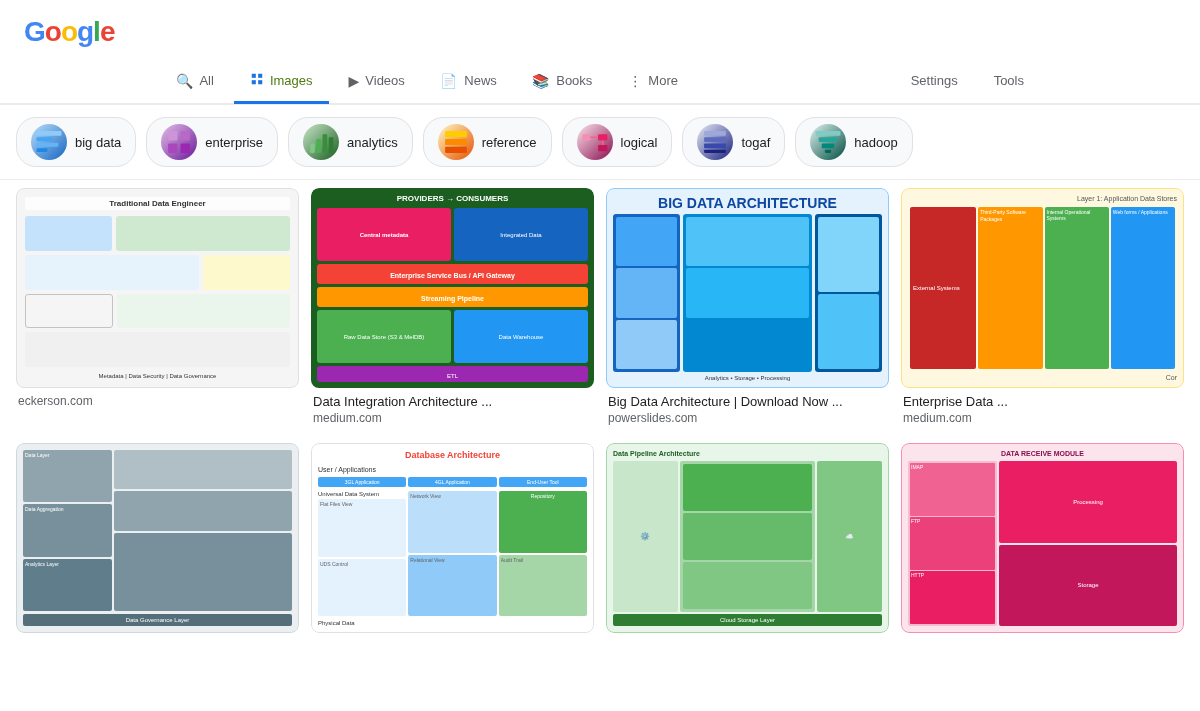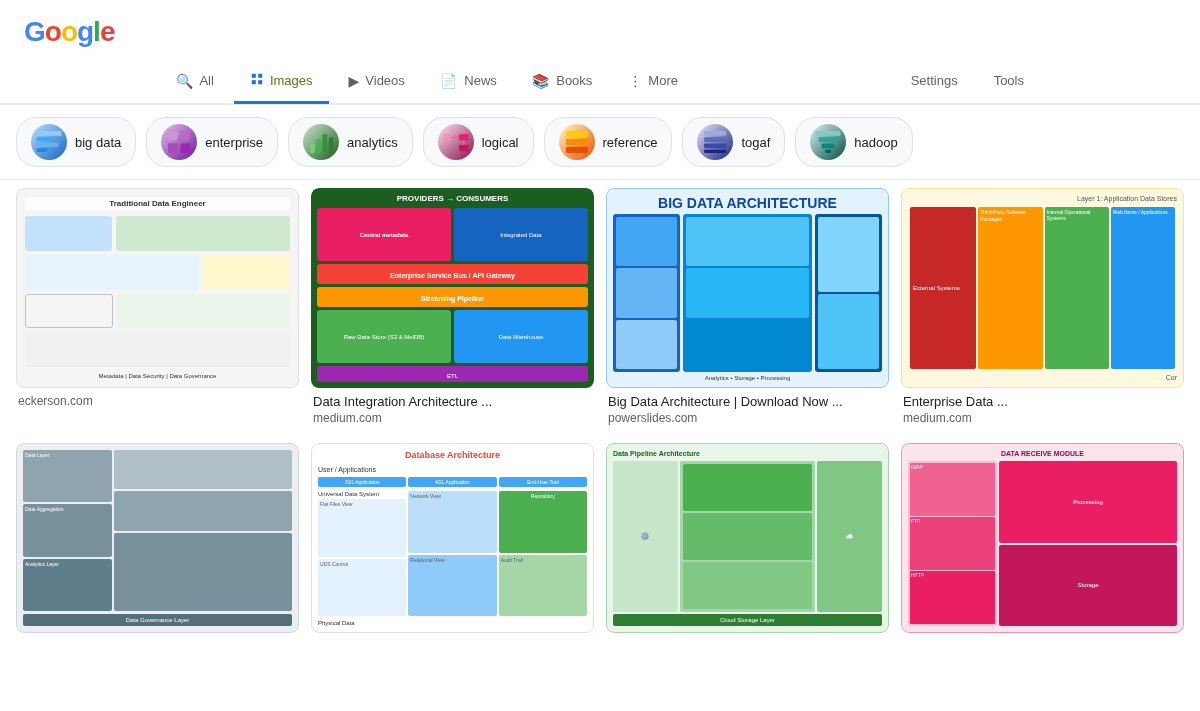--- a/index.html
+++ b/index.html
@@ -299,41 +299,41 @@
         <rect x="4" y="20" width="6" height="12" rx="1" fill="#81c784"></rect>
         <rect x="12" y="14" width="6" height="18" rx="1" fill="#4caf50"></rect>
         <rect x="20" y="8" width="6" height="24" rx="1" fill="#388e3c"></rect>
         <rect x="28" y="12" width="6" height="20" rx="1" fill="#2e7d32"></rect>
       </svg>
     </div>
     <span>analytics</span>
   </div>
 
   <div class="chip">
+    <div class="chip-img" style="background:linear-gradient(135deg,#fff9c4,#e65100);color:#fff;">
+      <svg width="28" height="28" viewBox="0 0 36 36">
+        <rect x="4" y="4" width="28" height="8" rx="1" fill="#ffcc02"></rect>
+        <rect x="4" y="14" width="28" height="8" rx="1" fill="#fb8c00"></rect>
+        <rect x="4" y="24" width="28" height="8" rx="1" fill="#e65100"></rect>
+      </svg>
+    </div>
+    <span>reference</span>
+  </div>
+
+  <div class="chip">
     <div class="chip-img" style="background:linear-gradient(135deg,#fce4ec,#880e4f);color:#fff;">
       <svg width="28" height="28" viewBox="0 0 36 36">
         <rect x="2" y="8" width="10" height="8" rx="1" fill="#f48fb1"></rect>
         <line x1="12" y1="12" x2="22" y2="12" stroke="#f06292" stroke-width="2"></line>
         <rect x="22" y="8" width="12" height="8" rx="1" fill="#e91e63"></rect>
         <line x1="28" y1="16" x2="28" y2="22" stroke="#f06292" stroke-width="2"></line>
         <rect x="22" y="22" width="12" height="8" rx="1" fill="#c2185b"></rect>
       </svg>
     </div>
     <span>logical</span>
-  </div>
-
-  <div class="chip">
-    <div class="chip-img" style="background:linear-gradient(135deg,#fff9c4,#e65100);color:#fff;">
-      <svg width="28" height="28" viewBox="0 0 36 36">
-        <rect x="4" y="4" width="28" height="8" rx="1" fill="#ffcc02"></rect>
-        <rect x="4" y="14" width="28" height="8" rx="1" fill="#fb8c00"></rect>
-        <rect x="4" y="24" width="28" height="8" rx="1" fill="#e65100"></rect>
-      </svg>
-    </div>
-    <span>reference</span>
   </div>
 
   <div class="chip">
     <div class="chip-img" style="background:linear-gradient(135deg,#e8eaf6,#1a237e);color:#fff;">
       <svg width="28" height="28" viewBox="0 0 36 36">
         <rect x="4" y="4" width="28" height="6" rx="1" fill="#9fa8da"></rect>
         <rect x="4" y="12" width="28" height="6" rx="1" fill="#5c6bc0"></rect>
         <rect x="4" y="20" width="28" height="6" rx="1" fill="#3949ab"></rect>
         <rect x="4" y="28" width="28" height="4" rx="1" fill="#1a237e"></rect>
       </svg>

